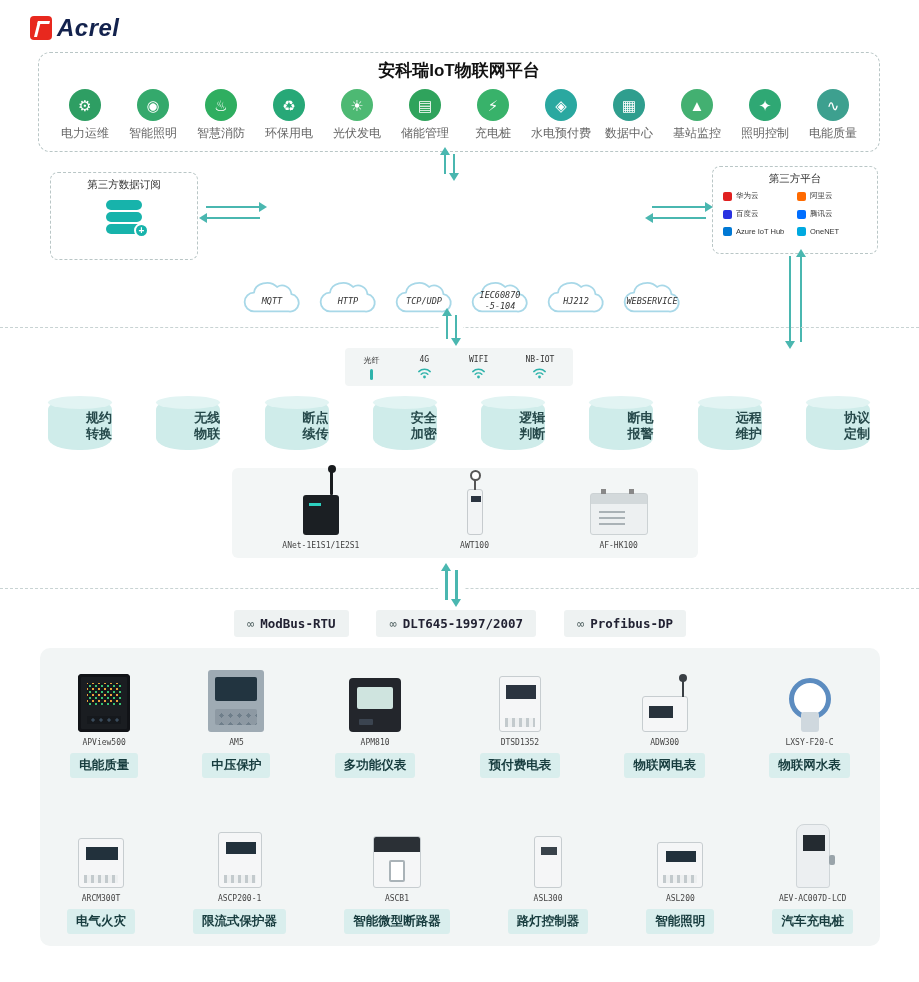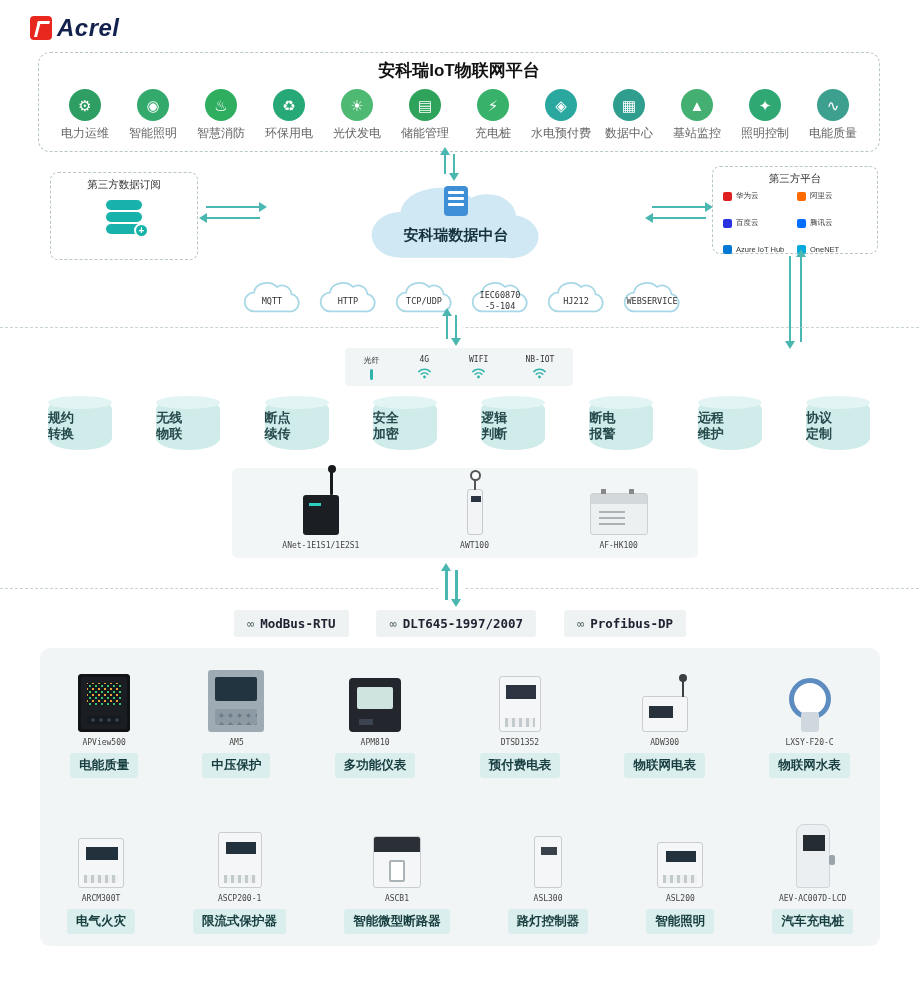--- a/index.html
+++ b/index.html
@@ -63,26 +63,26 @@
   .cloud-main svg { position:absolute; inset:0; }
   .server { position:absolute; left:50%; top:20px; transform:translateX(-50%);
     width:24px; height:30px; background:#3f8fd6; border-radius:4px; }
   .server::before { content:""; position:absolute; left:4px; right:4px; top:5px; height:3px;
     background:#fff; border-radius:1px; box-shadow:0 6px 0 #fff, 0 12px 0 #fff; }
   .cloud-title { position:absolute; left:0; right:0; top:60px; text-align:center;
     font-size:15px; font-weight:bold; color:#16323f; }
 
   .rightbox { position:absolute; left:712px; top:166px; width:166px; height:88px;
     border:1px dashed #b9c6c6; border-radius:8px; }
-  .vendors { display:grid; grid-template-columns:1fr 1fr; gap:17px 4px; padding:5px 10px 0 10px; }
+  .vendors { display:grid; grid-template-columns:1fr 1fr; gap:8px 4px; padding:5px 10px 0 10px; }
   .vendor { display:flex; align-items:center; gap:4px; font-size:7.5px; color:#333; white-space:nowrap; }
   .vendor-mark { width:9px; height:9px; border-radius:2px; flex:0 0 auto; }
 
   
-  .pclouds { position:absolute; left:236px; top:274px; width:452px; display:flex; justify-content:space-between; }
+  .pclouds { position:absolute; left:236px; top:274px; width:452px; display:flex; justify-content:space-between;font-style:italic; }
   .pcloud { position:relative; width:72px; height:46px; }
   .pcloud svg { position:absolute; inset:0; }
   .pcloud-text { position:absolute; inset:0; display:flex; flex-direction:column; align-items:center;
     justify-content:center; padding-top:8px; font-family:"DejaVu Sans Mono",monospace;
     font-size:8.5px; color:#333; line-height:1.25; }
   .pcloud-text span:empty { display:none; }
 
   .divider { position:absolute; left:0; right:0; border-top:1px dashed #c8d3d3; }
   .divider1 { top:327px; } .divider2 { top:588px; }
 
@@ -90,21 +90,21 @@
   .netbar { position:absolute; left:345px; top:348px; width:228px; height:38px; background:#f2f5f5;
     border-radius:4px; display:flex; align-items:center; justify-content:space-around; }
   .net { display:flex; flex-direction:column; align-items:center; gap:3px; }
   .net-label { font-size:8px; color:#333; font-family:"DejaVu Sans Mono",monospace; }
   .fiber-icon { width:3px; height:11px; background:#2fb3ab; border-radius:2px; }
 
   
   .features { position:absolute; left:48px; top:402px; width:822px; display:flex; justify-content:space-between; }
   .cyl { position:relative; width:64px; height:48px; background:#cfecea;
     border-radius:12px 12px 30px 30px / 8px 8px 12px 12px;
-    display:flex; flex-direction:column; align-items:flex-start; justify-content:center; }
+    display:flex; flex-direction:column; align-items:flex-end; justify-content:center; }
   .cyl::before { content:""; position:absolute; left:0; right:0; top:-6px; height:13px;
     background:#e2f4f3; border-radius:50%; }
   .cyl span { position:relative; font-size:13px; font-weight:bold; color:#25484a; line-height:1.25; }
 
   
   .gwbox { position:absolute; left:232px; top:468px; width:466px; height:90px; background:#f3f6f6;
     border-radius:6px; display:flex; justify-content:space-around; align-items:flex-end; padding-bottom:8px; }
   .gw { display:flex; flex-direction:column; align-items:center; gap:6px; }
   .gw-model { font-size:8px; color:#444; font-family:"DejaVu Sans Mono",monospace; }
 
@@ -270,27 +270,20 @@
       <span class="db-disk"></span>
       <span class="db-plus">+</span>
     </div>
   </div>
 
   <div class="arrows-left hpair">
     <div class="ha r"></div>
     <div class="ha l"></div>
   </div>
 
-  <div class="cloud-main">
-    <svg viewBox="0 0 100 60" preserveAspectRatio="none" width="222" height="106">
-      <path d="M25 52 a13 13 0 0 1 0 -26 a18 15 0 0 1 32 -8 a13 13 0 0 1 20 10 a12 12 0 0 1 -4 24 z" fill="#cfe8f4"></path>
-    </svg>
-    <div class="server"></div>
-    <div class="cloud-title">安科瑞数据中台</div>
-  </div>
 
   <div class="arrows-right hpair">
     <div class="ha r"></div>
     <div class="ha l"></div>
   </div>
 
   <div class="rightbox">
     <div class="box-title">第三方平台</div>
     <div class="vendors">
       <div class="vendor">

